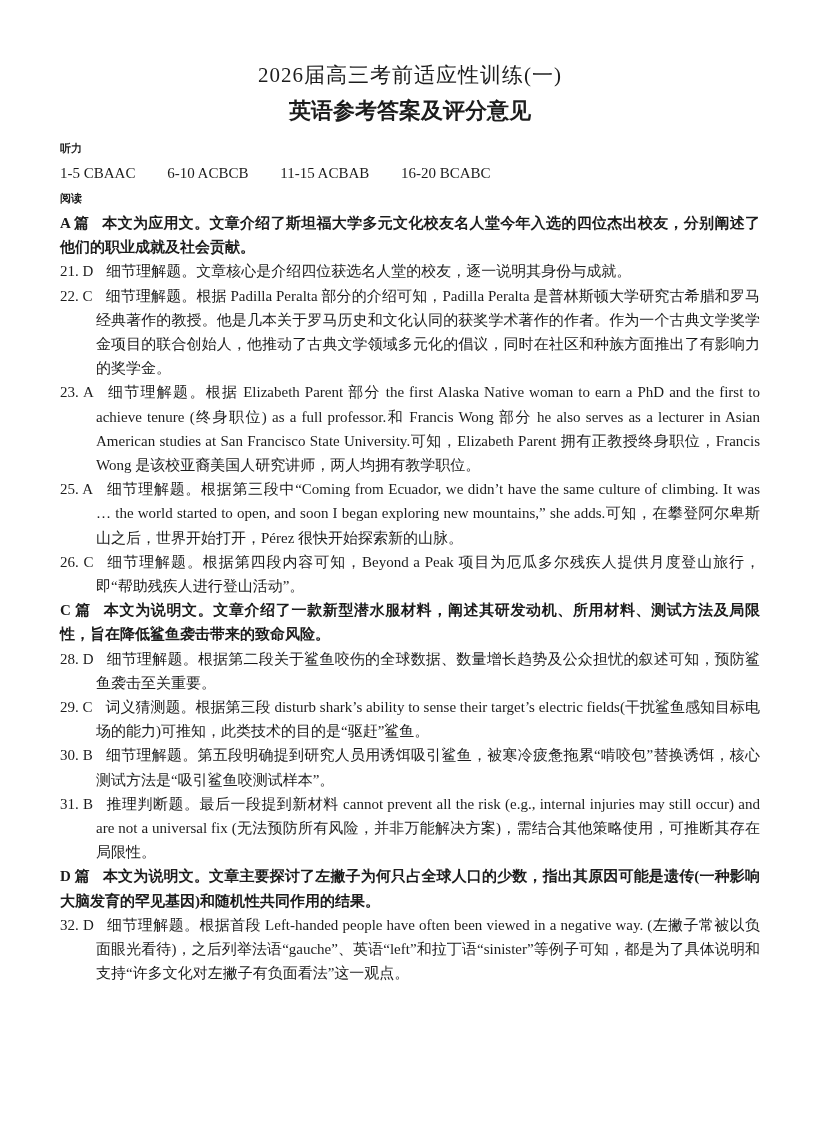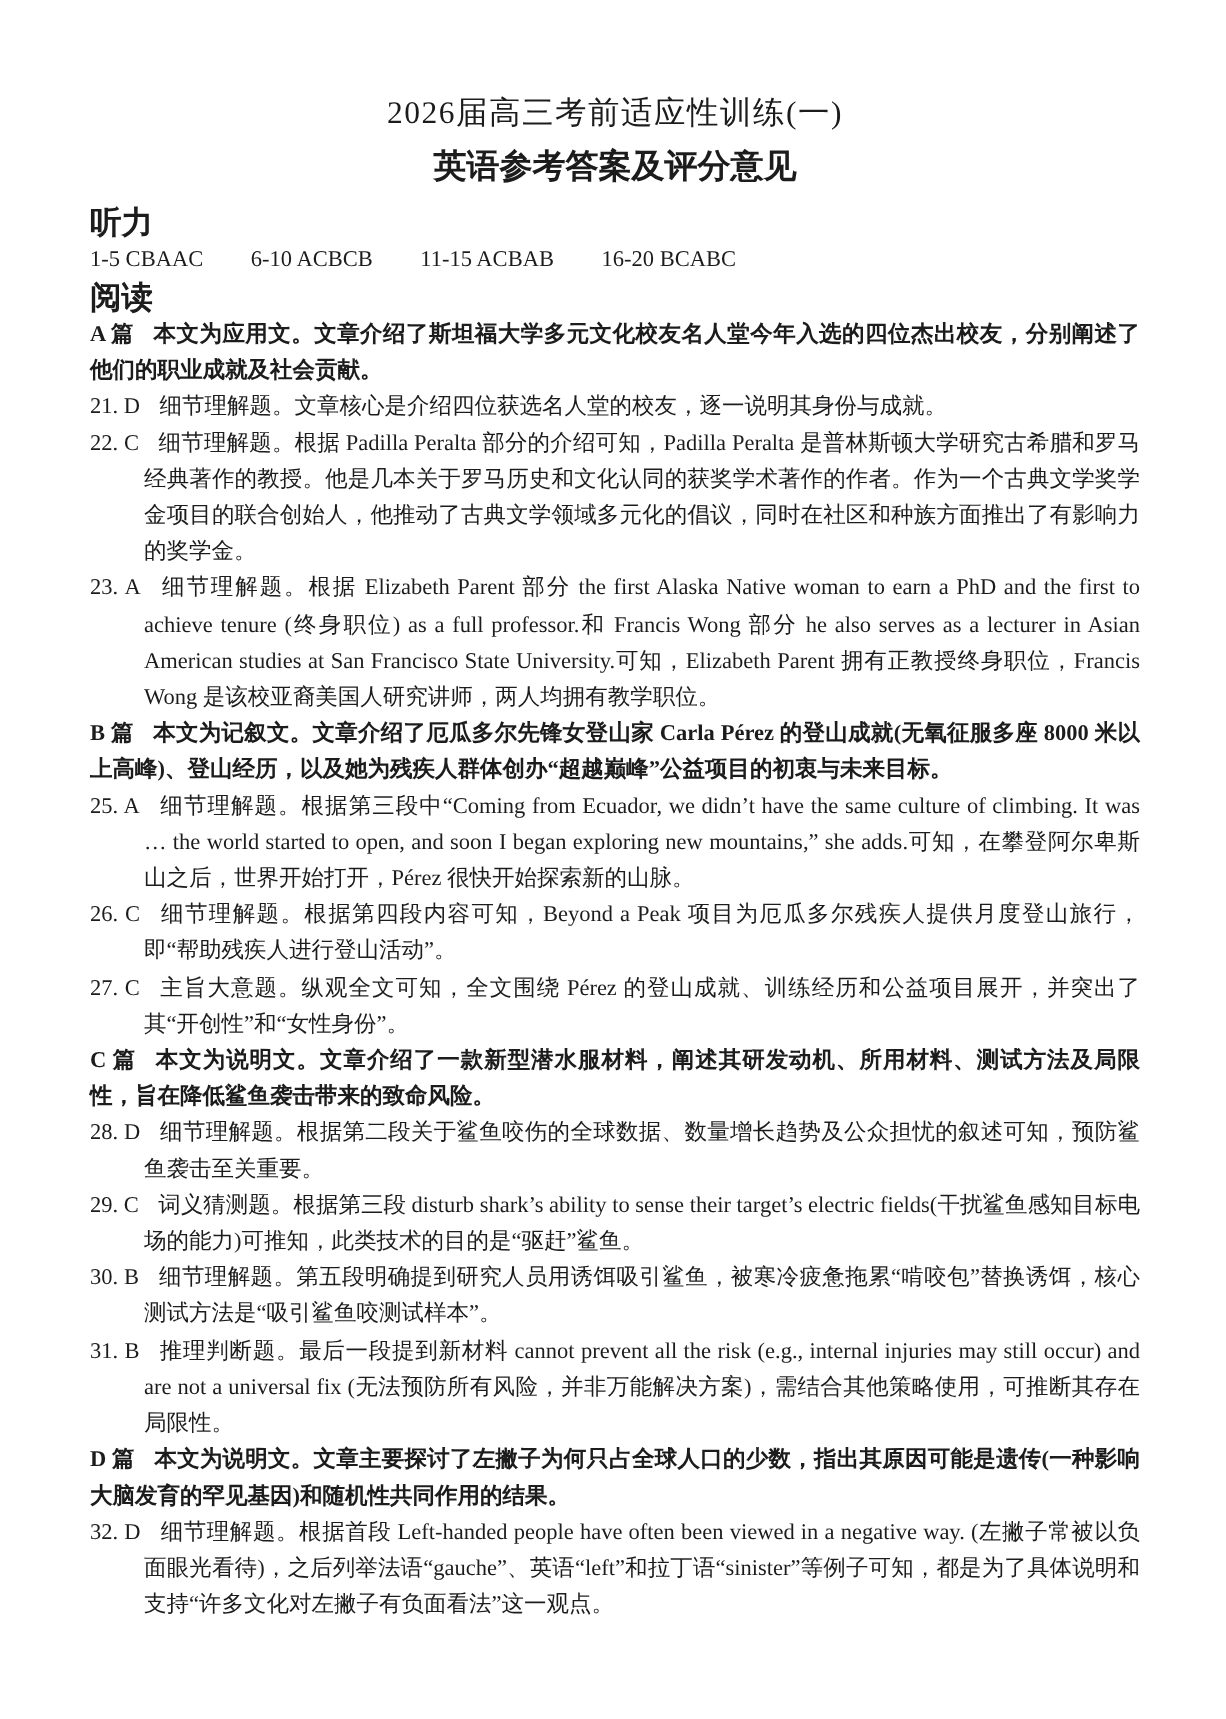--- a/index.html
+++ b/index.html
@@ -30,21 +30,21 @@
   }
   .doc-subtitle {
     text-align: center;
     font-size: 22px;
     font-weight: 700;
     line-height: 27px;
     margin: 0 0 12px 0;
   }
   .sec-heading {
     font-weight: 700;
-    font-size: 21px;
+    font-size: 11px;
     line-height: 25px;
   }
   .answers-row {
     font-size: 15px;
     line-height: 25px;
     white-space: nowrap;
   }
   .ans-group {
     margin-right: 28px;
   }
@@ -97,28 +97,26 @@
   <div class="blocks">
 
       <p class="block" data-kind="passage"><span class="label">A 篇</span><span class="text">本文为应用文。文章介绍了斯坦福大学多元文化校友名人堂今年入选的四位杰出校友，分别阐述了他们的职业成就及社会贡献。</span></p>
 
       <p class="block" data-kind="item"><span class="label">21. D</span><span class="text">细节理解题。文章核心是介绍四位获选名人堂的校友，逐一说明其身份与成就。</span></p>
 
       <p class="block" data-kind="item"><span class="label">22. C</span><span class="text">细节理解题。根据 Padilla Peralta 部分的介绍可知，Padilla Peralta 是普林斯顿大学研究古希腊和罗马经典著作的教授。他是几本关于罗马历史和文化认同的获奖学术著作的作者。作为一个古典文学奖学金项目的联合创始人，他推动了古典文学领域多元化的倡议，同时在社区和种族方面推出了有影响力的奖学金。</span></p>
 
       <p class="block" data-kind="item"><span class="label">23. A</span><span class="text">细节理解题。根据 Elizabeth Parent 部分 the first Alaska Native woman to earn a PhD and the first to achieve tenure (终身职位) as a full professor.和 Francis Wong 部分 he also serves as a lecturer in Asian American studies at San Francisco State University.可知，Elizabeth Parent 拥有正教授终身职位，Francis Wong 是该校亚裔美国人研究讲师，两人均拥有教学职位。</span></p>
 
-      <p class="block" data-kind="passage"><span class="label">B 篇</span><span class="text">本文为记叙文。文章介绍了厄瓜多尔先锋女登山家 Carla Pérez 的登山成就(无氧征服多座 8000 米以上高峰)、登山经历，以及她为残疾人群体创办“超越巅峰”公益项目的初衷与未来目标。</span></p>
 
 
       <p class="block" data-kind="item"><span class="label">25. A</span><span class="text">细节理解题。根据第三段中“Coming from Ecuador, we didn’t have the same culture of climbing. It was … the world started to open, and soon I began exploring new mountains,” she adds.可知，在攀登阿尔卑斯山之后，世界开始打开，Pérez 很快开始探索新的山脉。</span></p>
 
       <p class="block" data-kind="item"><span class="label">26. C</span><span class="text">细节理解题。根据第四段内容可知，Beyond a Peak 项目为厄瓜多尔残疾人提供月度登山旅行，即“帮助残疾人进行登山活动”。</span></p>
 
-      <p class="block" data-kind="item"><span class="label">27. C</span><span class="text">主旨大意题。纵观全文可知，全文围绕 Pérez 的登山成就、训练经历和公益项目展开，并突出了其“开创性”和“女性身份”。</span></p>
 
       <p class="block" data-kind="passage"><span class="label">C 篇</span><span class="text">本文为说明文。文章介绍了一款新型潜水服材料，阐述其研发动机、所用材料、测试方法及局限性，旨在降低鲨鱼袭击带来的致命风险。</span></p>
 
       <p class="block" data-kind="item"><span class="label">28. D</span><span class="text">细节理解题。根据第二段关于鲨鱼咬伤的全球数据、数量增长趋势及公众担忧的叙述可知，预防鲨鱼袭击至关重要。</span></p>
 
       <p class="block" data-kind="item"><span class="label">29. C</span><span class="text">词义猜测题。根据第三段 disturb shark’s ability to sense their target’s electric fields(干扰鲨鱼感知目标电场的能力)可推知，此类技术的目的是“驱赶”鲨鱼。</span></p>
 
       <p class="block" data-kind="item"><span class="label">30. B</span><span class="text">细节理解题。第五段明确提到研究人员用诱饵吸引鲨鱼，被寒冷疲惫拖累“啃咬包”替换诱饵，核心测试方法是“吸引鲨鱼咬测试样本”。</span></p>
 
       <p class="block" data-kind="item"><span class="label">31. B</span><span class="text">推理判断题。最后一段提到新材料 cannot prevent all the risk (e.g., internal injuries may still occur) and are not a universal fix (无法预防所有风险，并非万能解决方案)，需结合其他策略使用，可推断其存在局限性。</span></p>

